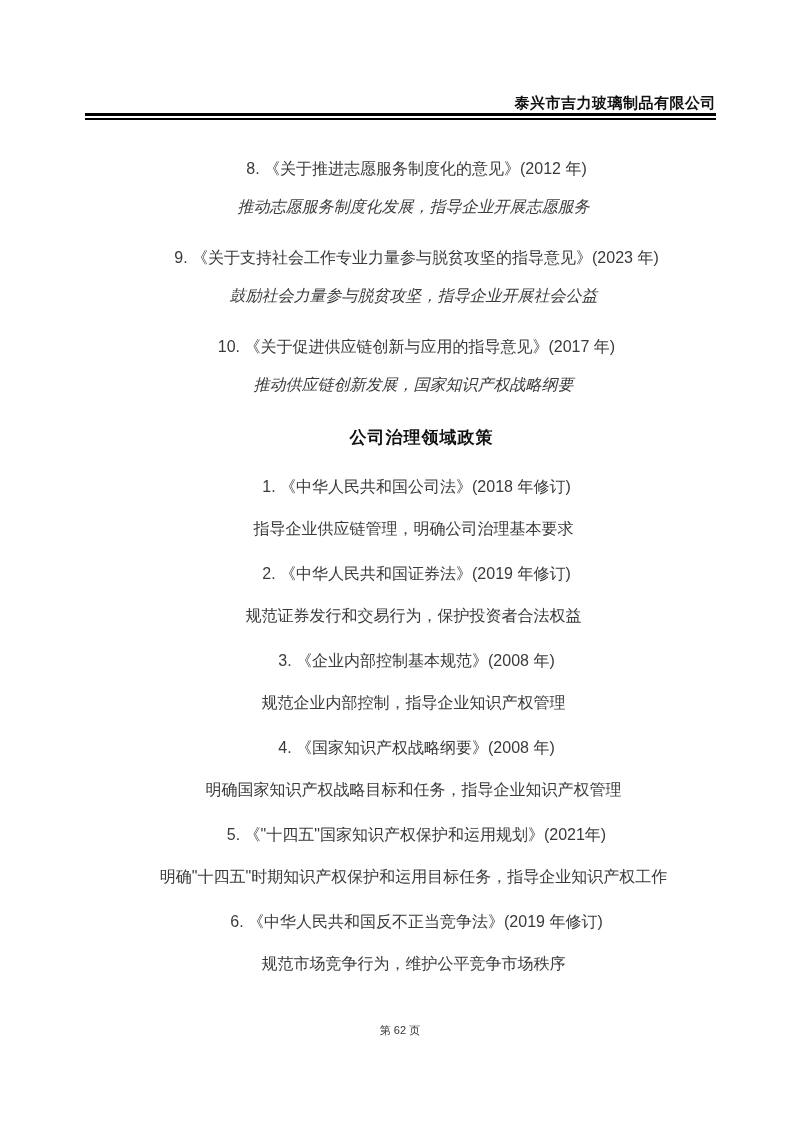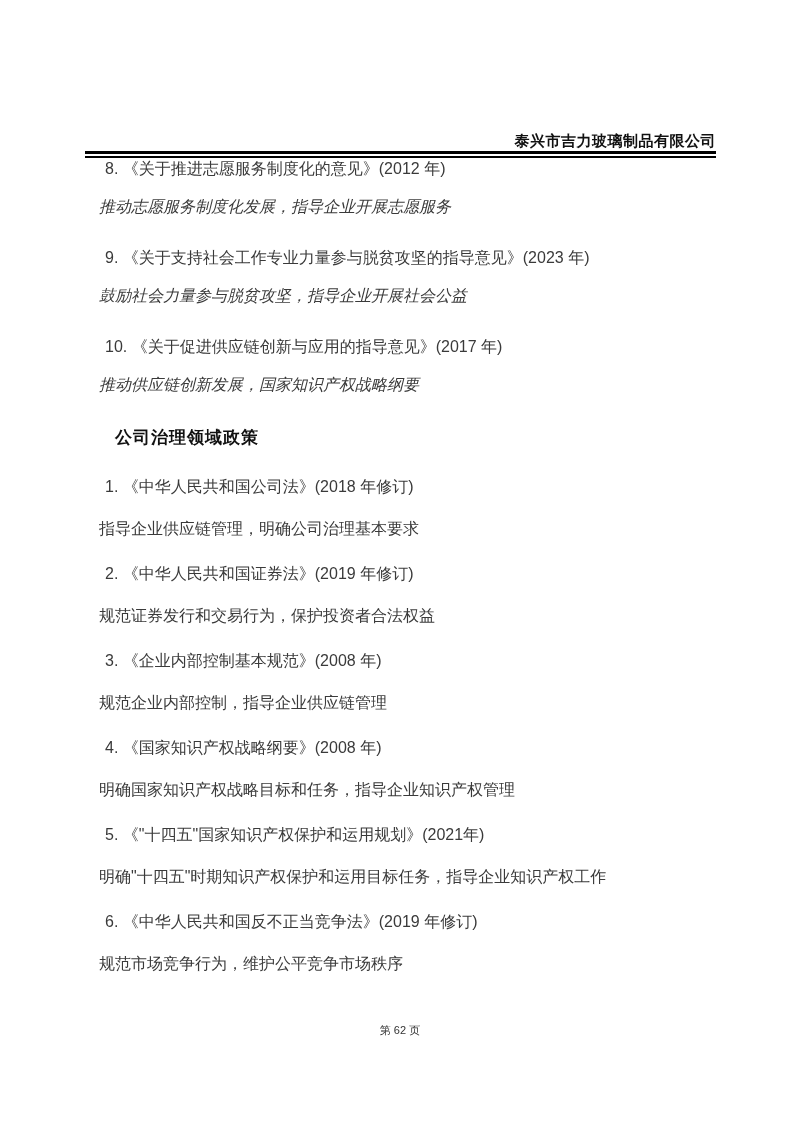--- a/index.html
+++ b/index.html
@@ -27,37 +27,37 @@
     left: 85px;
     right: 84px;
   }
   .company {
     text-align: right;
     font-weight: bold;
     font-size: 15px;
     line-height: 17px;
     color: #111111;
     letter-spacing: 0.5px;
-    margin-top: 38px;
   }
   .rule {
     margin-top: 2px;
     height: 2px;
     border-top: 3px solid #000000;
     border-bottom: 2px solid #000000;
   }
 
   
   .content {
     position: absolute;
     top: 158px;
     left: 99px;
     right: 72px;
     font-size: 16px;
     color: #3a3a3a;
+    text-align: center;
   }
   .content p {
     margin: 0;
     line-height: 21px;
     white-space: nowrap;
   }
   
   .sec-a .item-title { margin: 0 0 17px 6px; }
   .sec-a .item-desc  { margin: 0 0 30px 0; font-style: italic; }
   
@@ -111,21 +111,21 @@
     <h2 class="section-heading">公司治理领域政策</h2>
 
     <section class="sec-b">
       <p class="item-title">1. 《中华人民共和国公司法》(2018 年修订)</p>
       <p class="item-desc">指导企业供应链管理，明确公司治理基本要求</p>
 
       <p class="item-title">2. 《中华人民共和国证券法》(2019 年修订)</p>
       <p class="item-desc">规范证券发行和交易行为，保护投资者合法权益</p>
 
       <p class="item-title">3. 《企业内部控制基本规范》(2008 年)</p>
-      <p class="item-desc">规范企业内部控制，指导企业供应链管理</p>
+      <p class="item-desc">规范企业内部控制，指导企业知识产权管理</p>
 
       <p class="item-title">4. 《国家知识产权战略纲要》(2008 年)</p>
       <p class="item-desc">明确国家知识产权战略目标和任务，指导企业知识产权管理</p>
 
       <p class="item-title">5. 《"十四五"国家知识产权保护和运用规划》(2021年)</p>
       <p class="item-desc">明确"十四五"时期知识产权保护和运用目标任务，指导企业知识产权工作</p>
 
       <p class="item-title">6. 《中华人民共和国反不正当竞争法》(2019 年修订)</p>
       <p class="item-desc">规范市场竞争行为，维护公平竞争市场秩序</p>
     </section>

